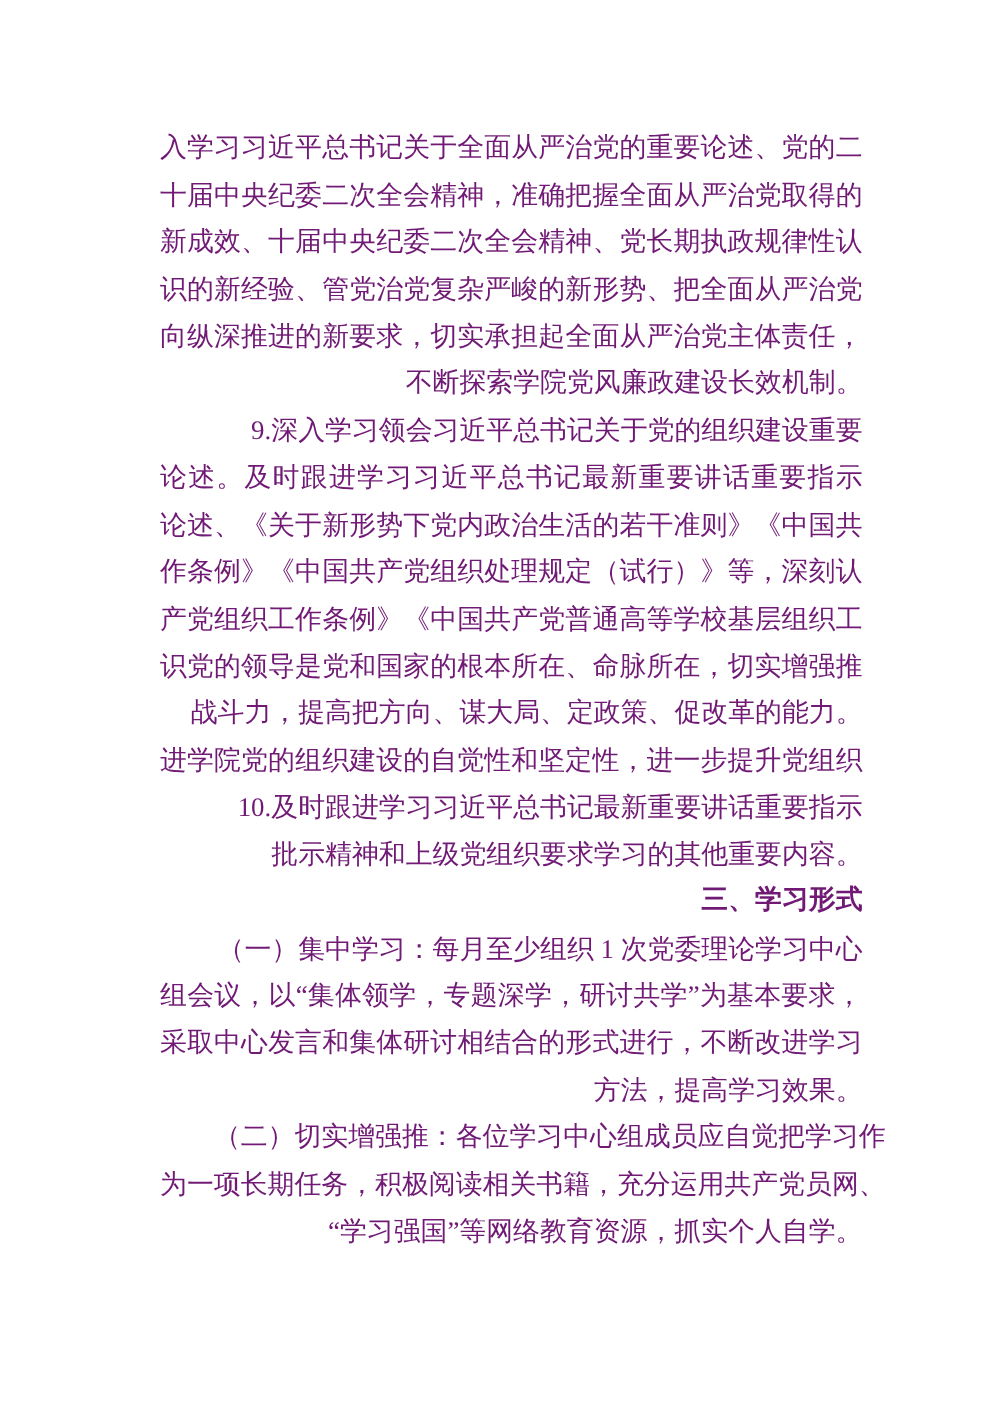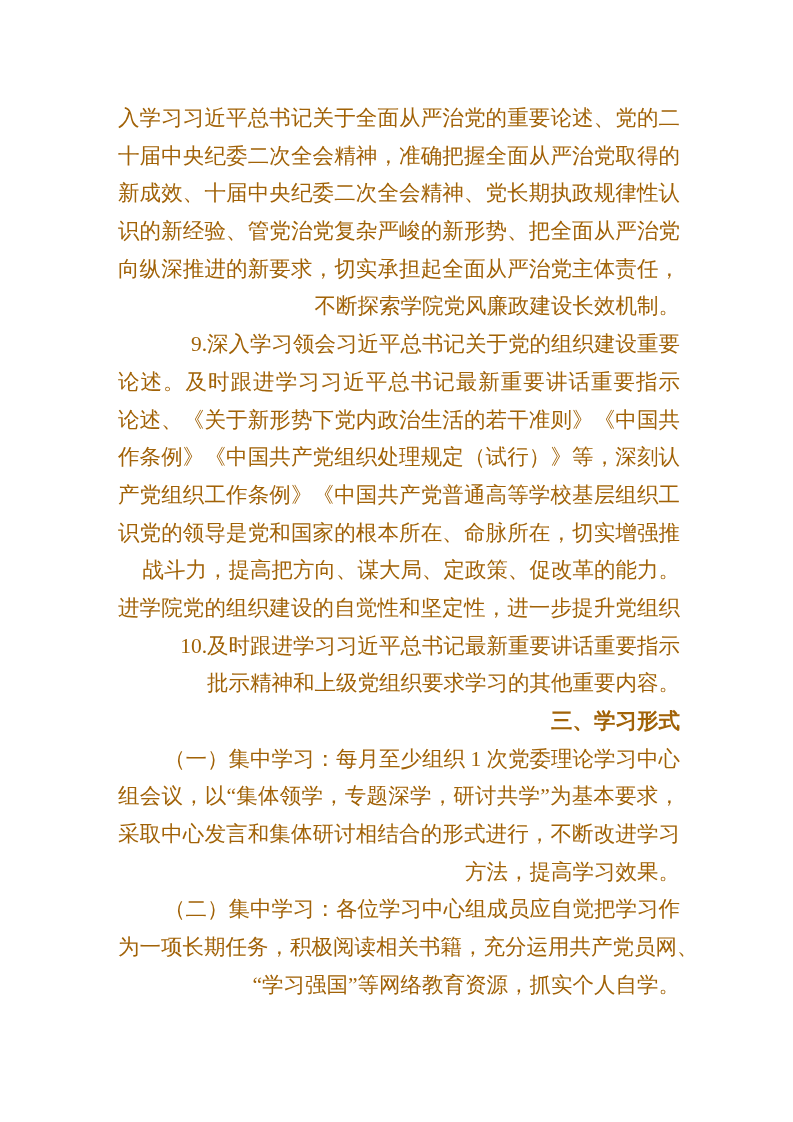--- a/index.html
+++ b/index.html
@@ -9,43 +9,43 @@
   }
   .page {
     position: relative;
     width: 793px;
     height: 1122px;
     background: #ffffff;
     overflow: hidden;
   }
   .text-block {
     position: absolute;
-    left: 118px;
+    left: 128px;
     top: 100px;
     width: 562px;
     font-family: "Liberation Serif", "DejaVu Serif", serif;
     font-size: 21.5px;
     line-height: 37.7px;
-    color: #a16207;
+    color: #701a75;
     letter-spacing: 0;
   }
   .line {
     white-space: nowrap;
     height: 37.7px;
     text-align: right;
   }
   .line.fill {
     text-align: justify;
     text-align-last: justify;
   }
   .line.indent {
     padding-left: 43px;
   }
   .line.heading {
-    font-family: Liberation Sans, sans-serif;
+    font-family: Liberation Mono, monospace;
     font-weight: bold;
   }
   .bold-prefix {
     font-weight: normal;
     margin-top: 16px;
   }
 </style>
 </head>
 <body>
 
@@ -68,18 +68,18 @@
     <div class="line indent">10.及时跟进学习习近平总书记最新重要讲话重要指示</div>
     <div class="line">批示精神和上级党组织要求学习的其他重要内容。</div>
     <div class="line indent heading">三、学习形式</div>
     <div class="line indent">
       <span class="bold-prefix">（一）集中学习：</span><span>每月至少组织 1 次党委理论学习中心</span>
     </div>
     <div class="line fill">组会议，以“集体领学，专题深学，研讨共学”为基本要求，</div>
     <div class="line fill">采取中心发言和集体研讨相结合的形式进行，不断改进学习</div>
     <div class="line">方法，提高学习效果。</div>
     <div class="line indent">
-      <span class="bold-prefix">（二）集中学习：</span><span>各位学习中心组成员应自觉把学习作</span>
+      <span class="bold-prefix">（二）切实增强推：</span><span>各位学习中心组成员应自觉把学习作</span>
     </div>
     <div class="line fill">为一项长期任务，积极阅读相关书籍，充分运用共产党员网、</div>
     <div class="line">“学习强国”等网络教育资源，抓实个人自学。</div>
   </div>
 </div>
 
 </body></html>

